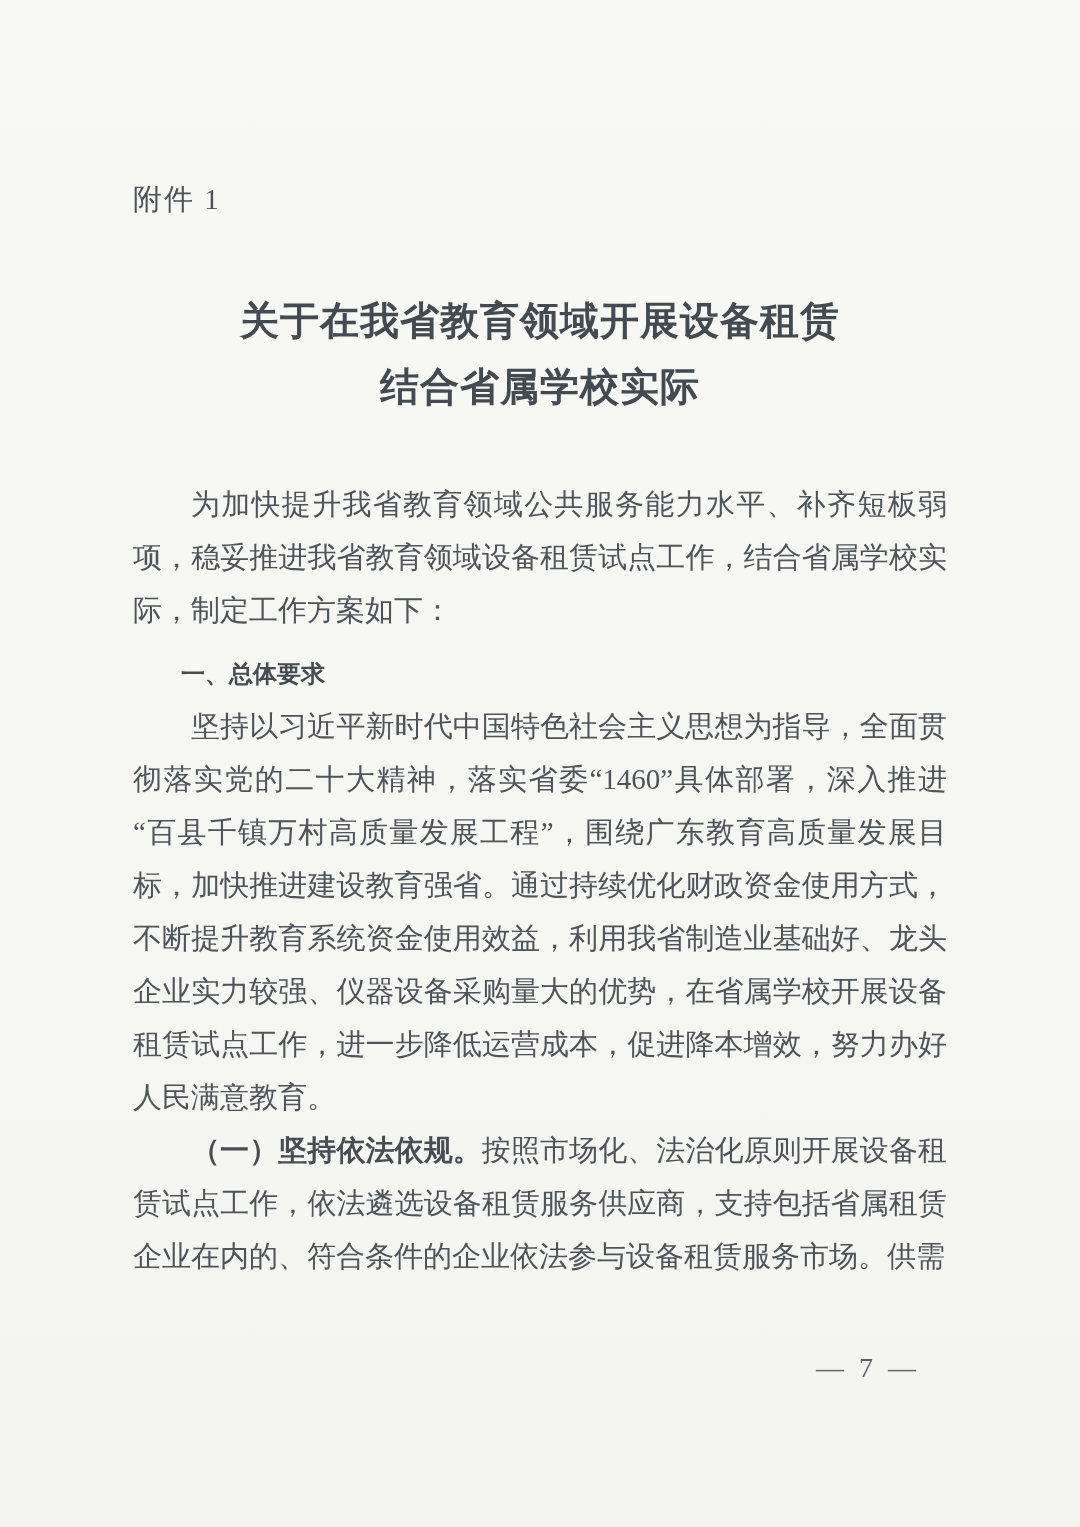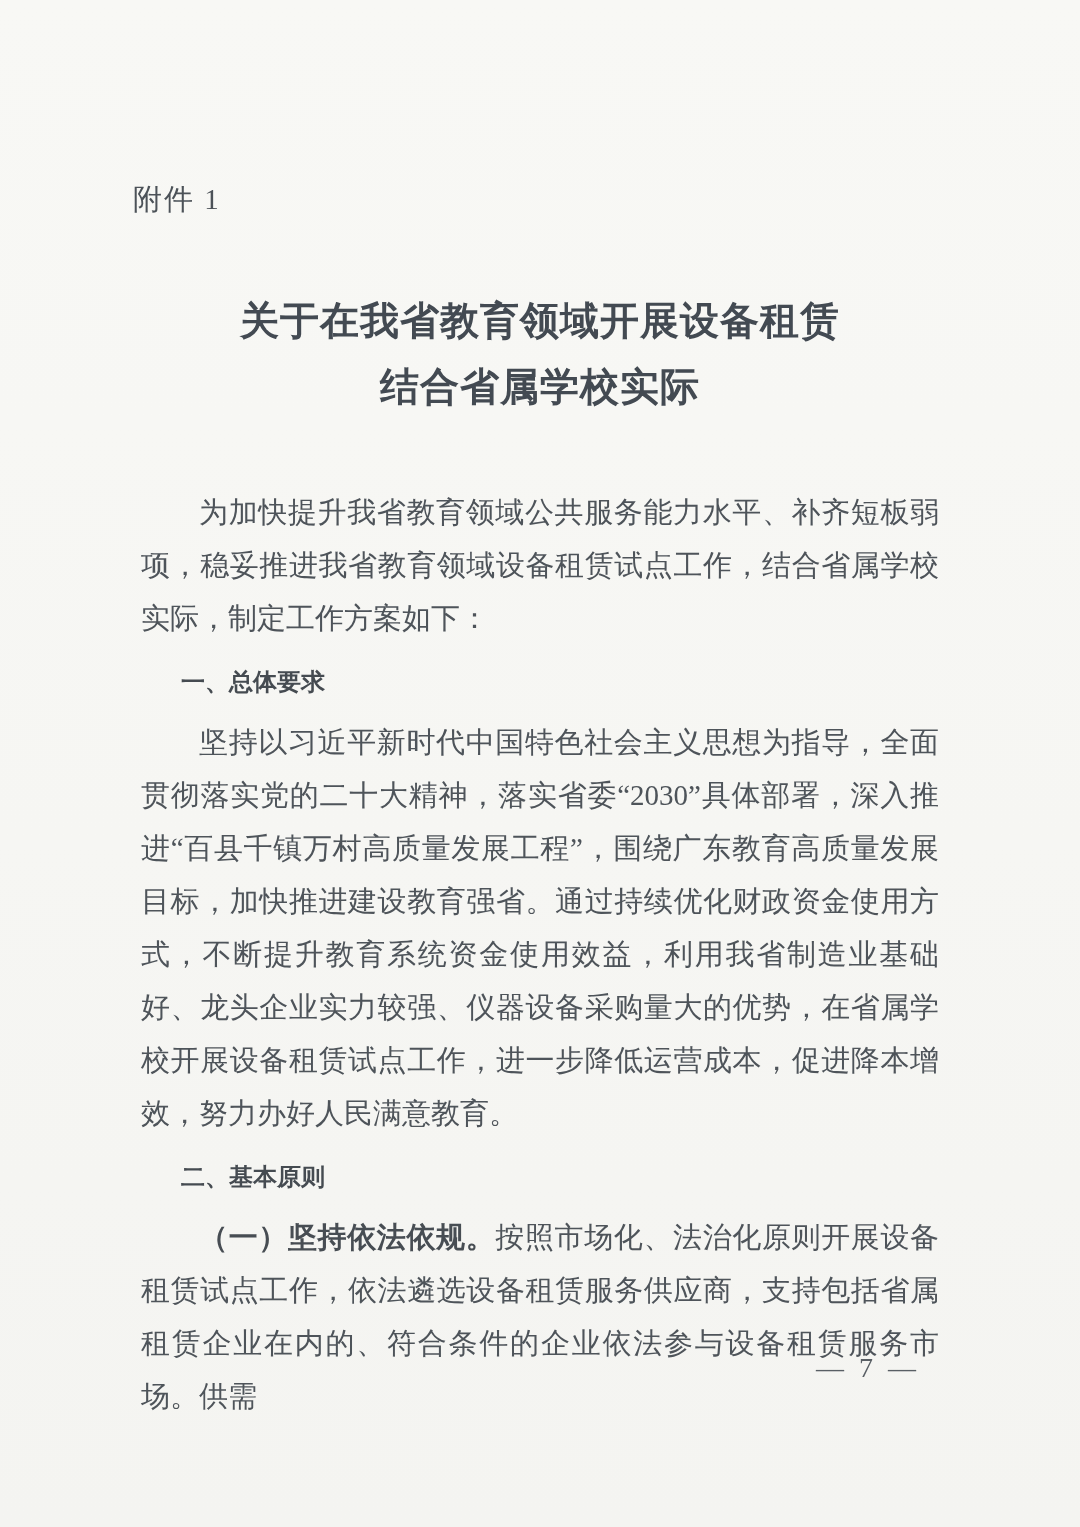--- a/index.html
+++ b/index.html
@@ -40,21 +40,21 @@
   .body-col {
     position: absolute;
     left: 133px;
     top: 478px;
     width: 814px;
     font-size: 29px;
     line-height: 53px;
     text-align: justify;
   }
   .body-col p {
-    margin: 8px;
+    margin: 0;
     text-indent: 2em;
   }
   .heading {
     margin: 10px 0 0 0;
     font-size: 24px;
     line-height: 53px;
     font-weight: bold;
     font-family: "Liberation Sans", "DejaVu Sans", sans-serif;
     color: #454b51;
     text-indent: 2em;
@@ -83,23 +83,22 @@
     <div>关于在我省教育领域开展设备租赁</div>
     <div>结合省属学校实际</div>
   </div>
 
   <div class="body-col">
 
     <p>为加快提升我省教育领域公共服务能力水平、补齐短板弱项，稳妥推进我省教育领域设备租赁试点工作，结合省属学校实际，制定工作方案如下：</p>
 
     <h2 class="heading">一、总体要求</h2>
 
-    <p>坚持以习近平新时代中国特色社会主义思想为指导，全面贯彻落实党的二十大精神，落实省委“2030”具体部署，深入推进“百县千镇万村高质量发展工程”，围绕广东教育高质量发展目标，加快推进建设教育强省。通过持续优化财政资金使用方式，不断提升教育系统资金使用效益，利用我省制造业基础好、龙头企业实力较强、仪器设备采购量大的优势，在省属学校开展设备租赁试点工作，进一步降低运营成本，促进降本增效，努力办好人民满意教育。</p>
+    <p>坚持以习近平新时代中国特色社会主义思想为指导，全面贯彻落实党的二十大精神，落实省委“1460”具体部署，深入推进“百县千镇万村高质量发展工程”，围绕广东教育高质量发展目标，加快推进建设教育强省。通过持续优化财政资金使用方式，不断提升教育系统资金使用效益，利用我省制造业基础好、龙头企业实力较强、仪器设备采购量大的优势，在省属学校开展设备租赁试点工作，进一步降低运营成本，促进降本增效，努力办好人民满意教育。</p>
 
-    <h2 class="heading">二、基本原则</h2>
 
     <p><span class="item-label">（一）坚持依法依规。</span><span>按照市场化、法治化原则开展设备租赁试点工作，依法遴选设备租赁服务供应商，支持包括省属租赁企业在内的、符合条件的企业依法参与设备租赁服务市场。供需</span></p>
 
   </div>
 
   <div class="page-number">— 7 —</div>
 
 </div>
 
 </body></html>

